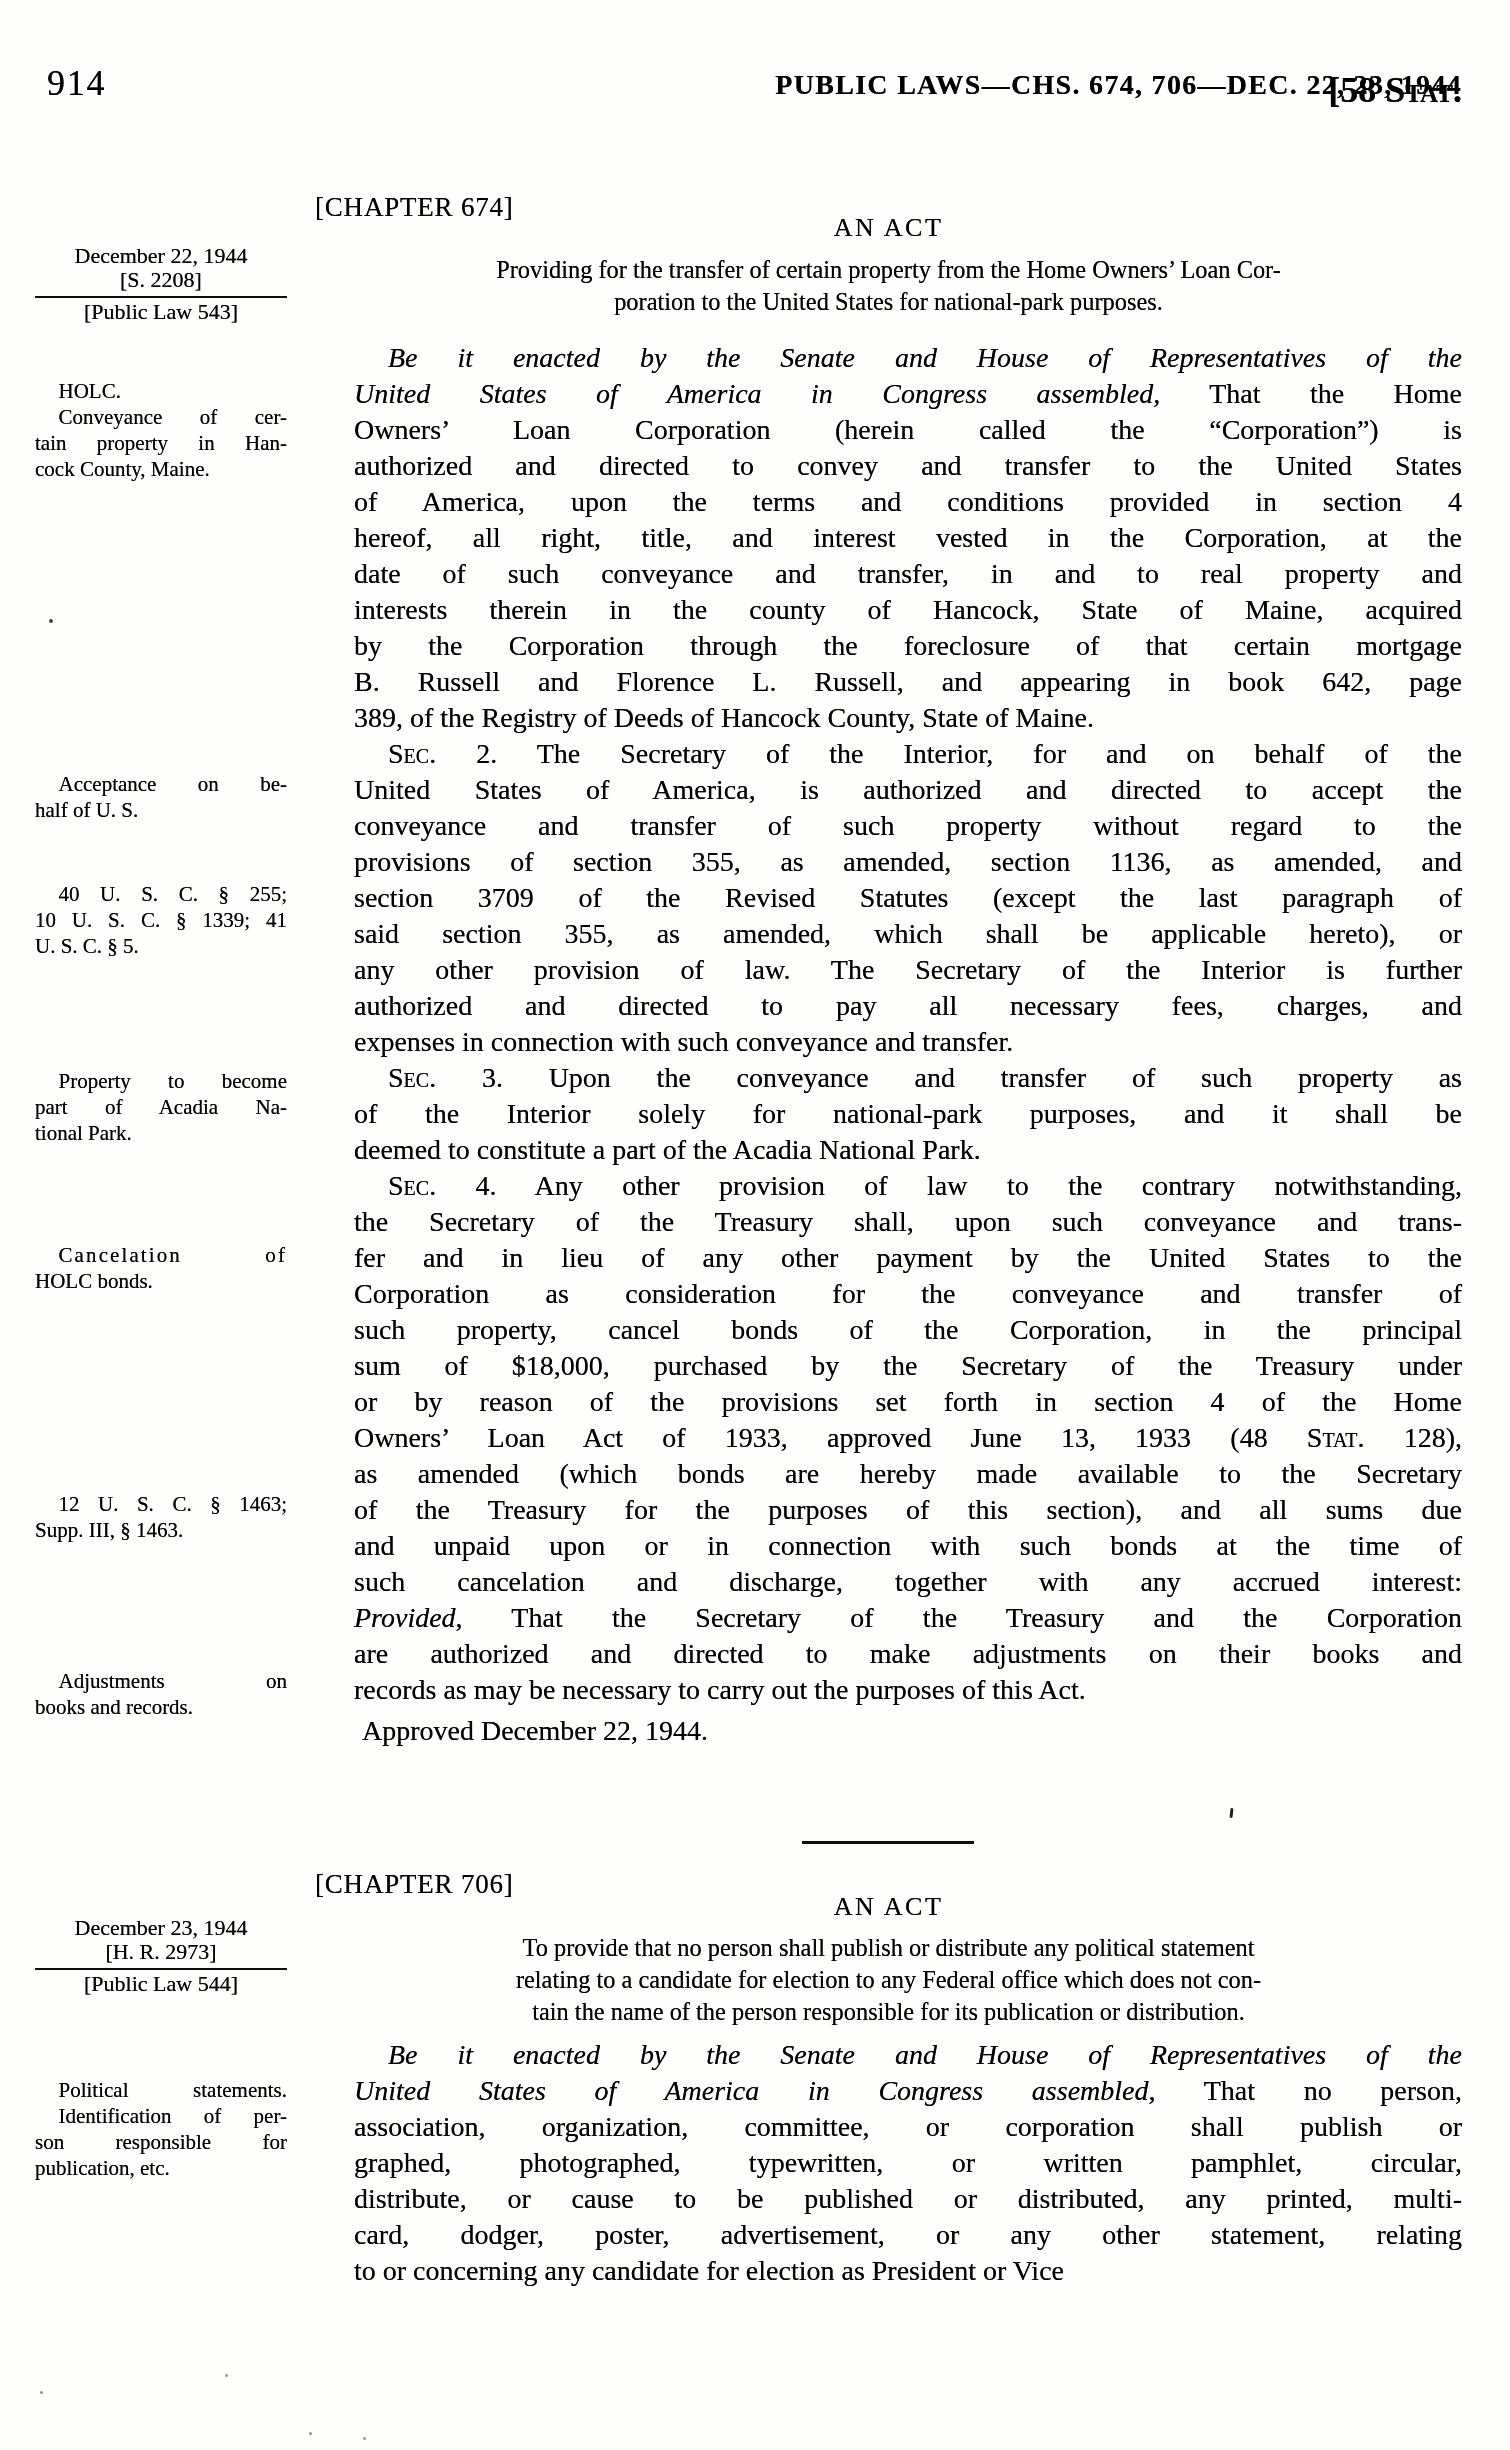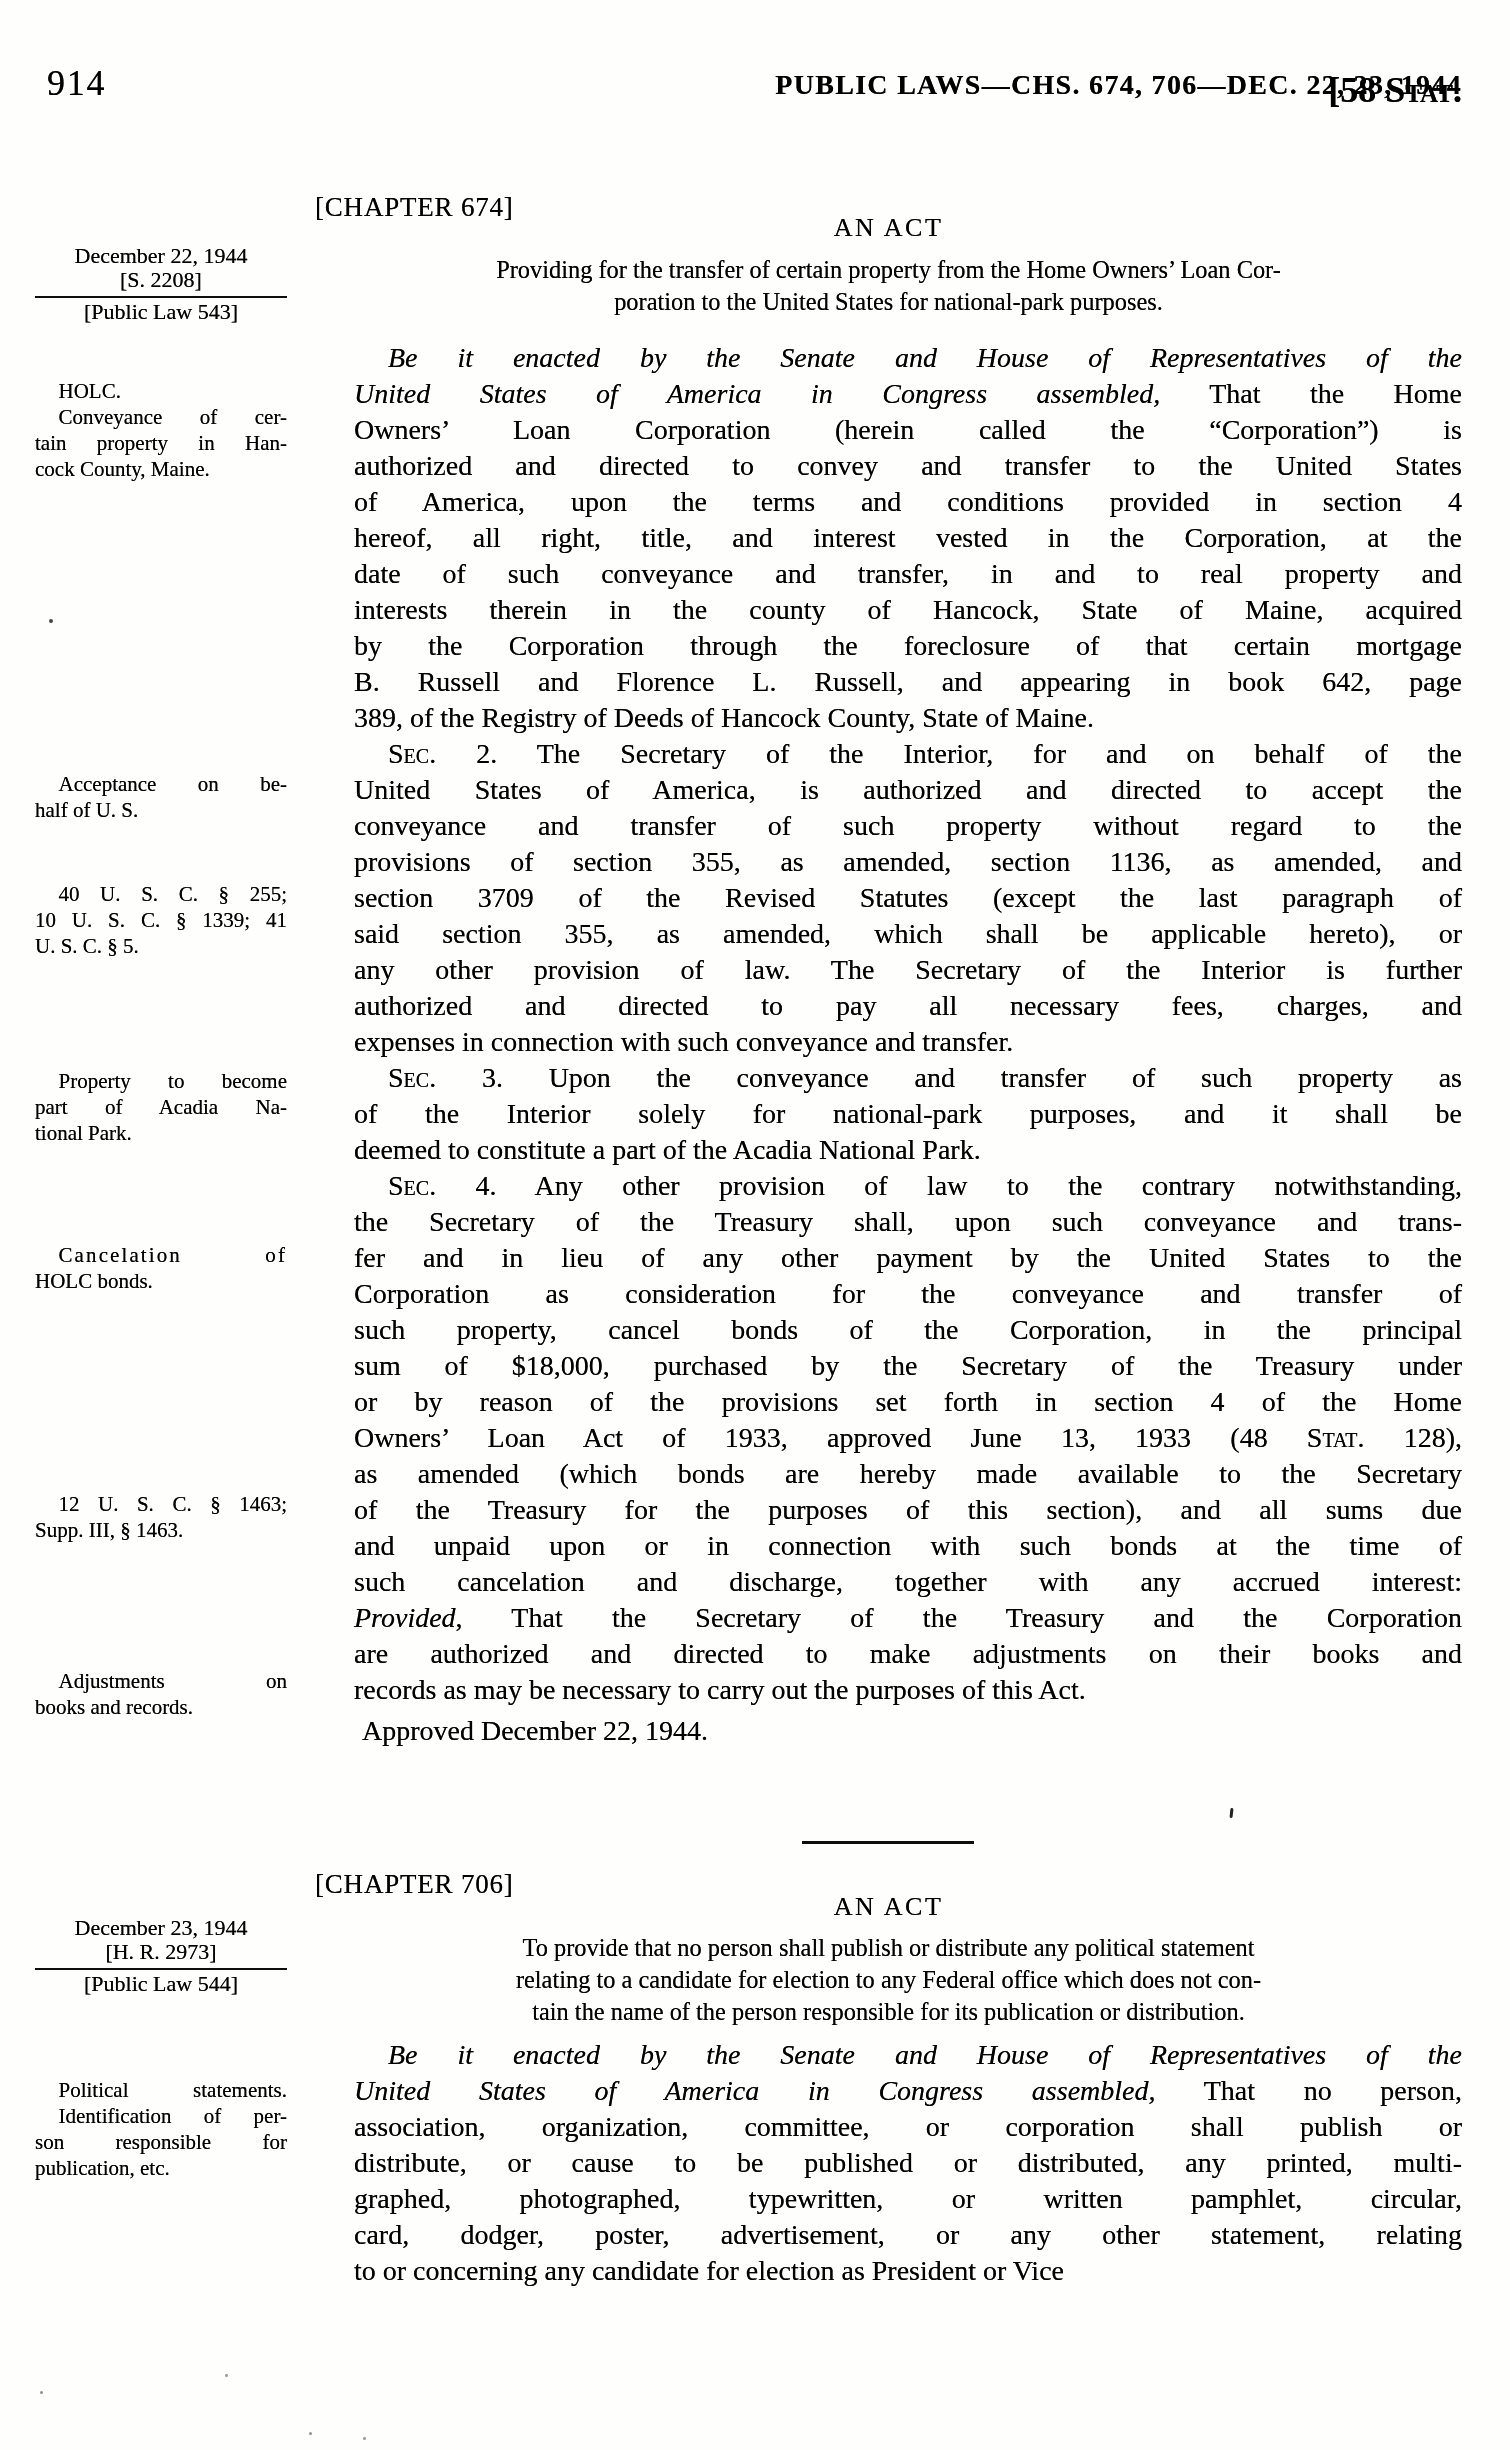--- a/index.html
+++ b/index.html
@@ -190,22 +190,22 @@
         <div class="nline">son responsible for</div>
         <div class="nline">publication, etc.</div>
       </aside>
 
     <div class="body-col" style="top:2037px">
       <div class="paras">
           <div class="para">
             <div class="line first"><span class="i">Be it enacted by the Senate and House of Representatives of the</span></div>
             <div class="line"><span class="i">United States of America in Congress assembled,</span><span> That no person,</span></div>
             <div class="line"><span>association, organization, committee, or corporation shall publish or</span></div>
+            <div class="line"><span>graphed, photographed, typewritten, or written pamphlet, circular,</span></div>
             <div class="line"><span>distribute, or cause to be published or distributed, any printed, multi-</span></div>
-            <div class="line"><span>graphed, photographed, typewritten, or written pamphlet, circular,</span></div>
             <div class="line"><span>card, dodger, poster, advertisement, or any other statement, relating</span></div>
             <div class="line"><span>to or concerning any candidate for election as President or Vice</span></div>
           </div>
         </div>
     </div>
   </section>
 
   <div class="stray-tick"></div>
   <div class="speck" style="left:49px;top:619px;width:4.2px;height:4.2px"></div>
   <div class="speck" style="left:40px;top:2391px;width:3.4px;height:3.4px;opacity:.6"></div>

